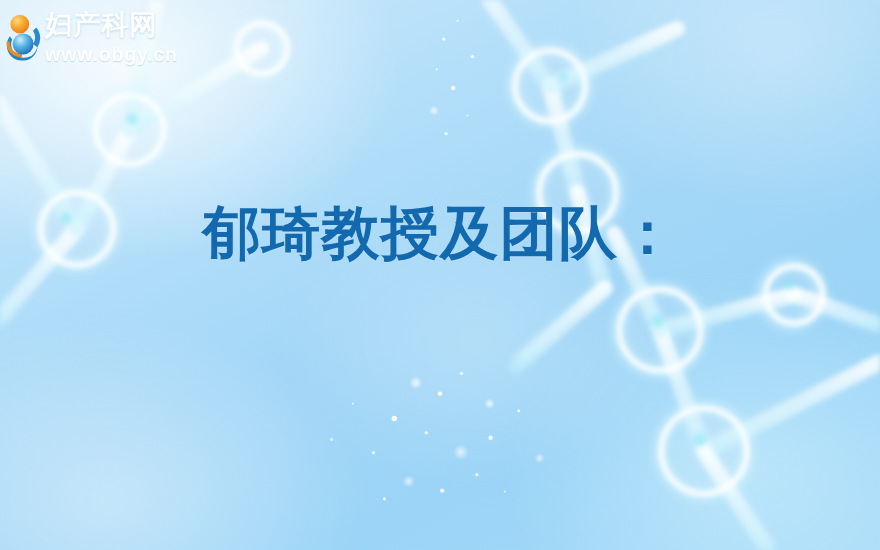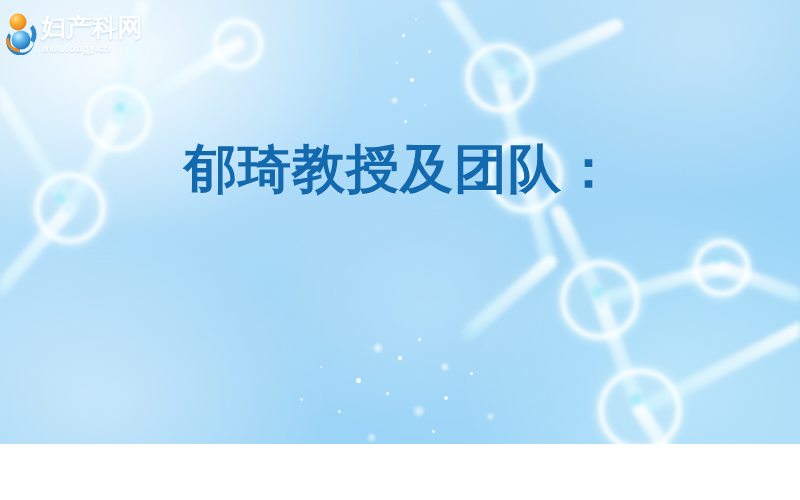--- a/index.html
+++ b/index.html
@@ -3,21 +3,21 @@
 <meta charset="utf-8">
 <style>
   html, body {
     margin: 0;
     padding: 0;
     background: #ffffff;
   }
   #poster {
     position: relative;
     width: 800px;
-    height: 444px;
+    height: 500px;
     overflow: hidden;
     font-family: "Liberation Sans", "DejaVu Sans", sans-serif;
     background: linear-gradient(155deg, #cfeaf9 0%, #b6e0fa 26%, #a3d7f7 52%, #9ad4f7 74%, #a7daf8 100%);
   }
 
   
   .wash {
     position: absolute;
     pointer-events: none;
   }
@@ -104,21 +104,21 @@
   .logo-name {
     font-size: 25px;
     font-weight: bold;
     color: #ffffff;
     letter-spacing: 0.5px;
     text-shadow: 0 1px 2px rgba(80,150,200,0.35);
     white-space: nowrap;
   }
   .logo-url {
     margin-top: 4px;
-    font-size: 10px;
+    font-size: 18px;
     font-weight: bold;
     color: #ffffff;
     letter-spacing: 0.6px;
     text-shadow: 0 1px 1px rgba(80,150,200,0.30);
     white-space: nowrap;
   }
 
   
   .headline {
     position: absolute;
@@ -127,21 +127,21 @@
     width: 800px;
     text-align: center;
     color: #1369ae;
     font-weight: bold;
     font-size: 53px;
     line-height: 69px;
     letter-spacing: 1px;
     font-family: "Liberation Sans", "DejaVu Sans", sans-serif;
     text-shadow: 0 1px 0 rgba(255,255,255,0.18);
   }
-  .headline-line { display: block; white-space: nowrap; }
+  .headline-line { display: block; white-space: nowrap; margin-top: 44px; }
 </style>
 </head>
 <body>
 
 <div id="poster">
 
   <div class="wash wash-tl"></div>
   <div class="wash wash-tr"></div>
   <div class="wash wash-bl"></div>
   <div class="wash wash-br"></div>

